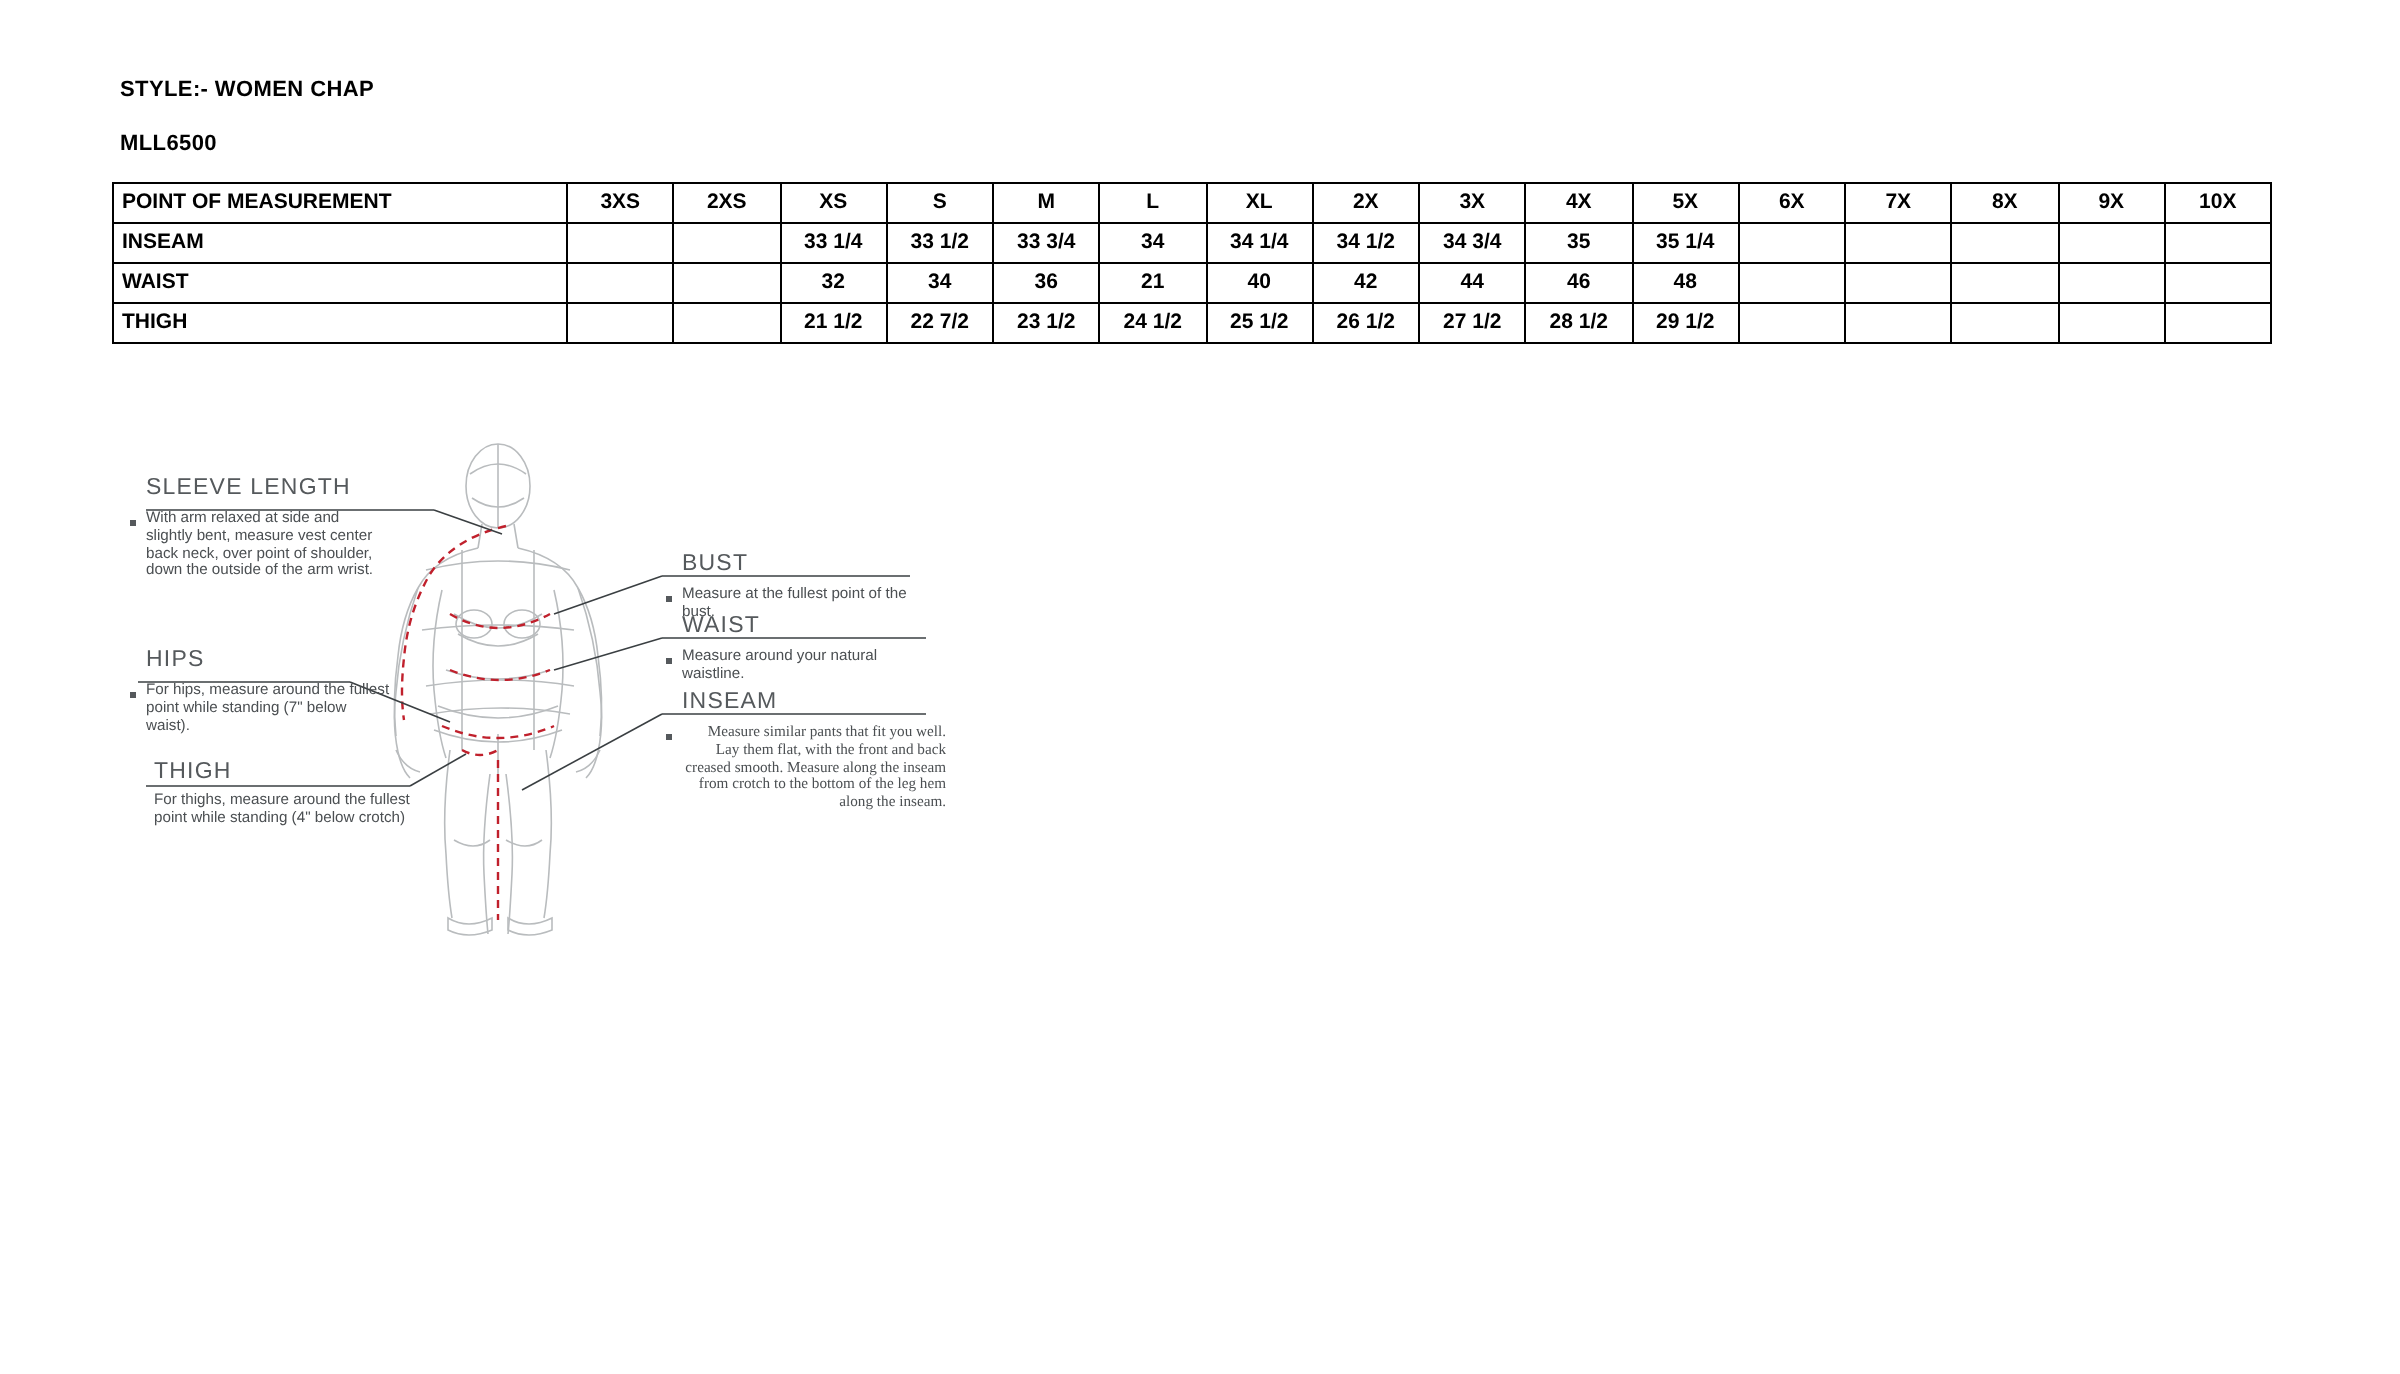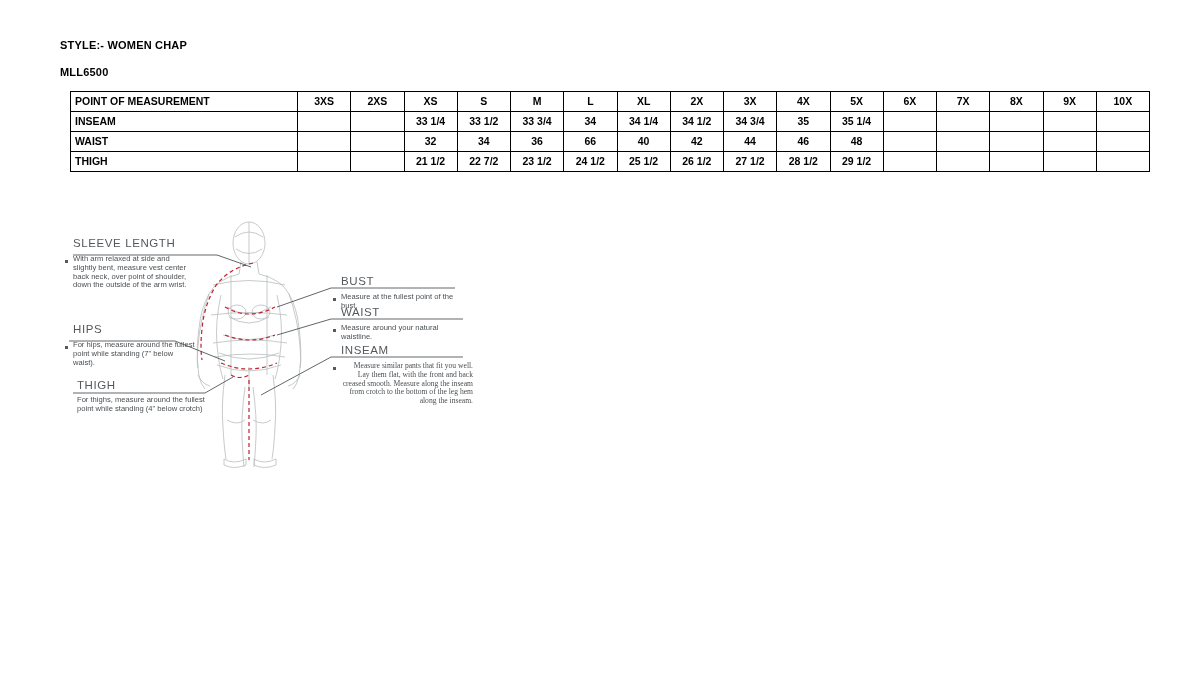--- a/index.html
+++ b/index.html
@@ -32,21 +32,21 @@
     position: absolute;
     left: 60px;
     top: 66px;
     font-size: 11px;
     font-weight: bold;
     letter-spacing: 0.2px;
     text-align: center;
   }
   .size-table {
     position: absolute;
-    left: 70px;
+    left: 56px;
     top: 91px;
     width: 1080px;
     border-collapse: collapse;
     table-layout: fixed;
   }
   .size-table td, .size-table th {
     border: 1px solid #000000;
     height: 19px;
     font-size: 10.5px;
     font-weight: bold;
@@ -137,21 +137,21 @@
         <td></td>
         <td></td>
       </tr>
       <tr>
         <td class="rowhead">WAIST</td>
         <td></td>
         <td></td>
         <td>32</td>
         <td>34</td>
         <td>36</td>
-        <td>66</td>
+        <td>21</td>
         <td>40</td>
         <td>42</td>
         <td>44</td>
         <td>46</td>
         <td>48</td>
         <td></td>
         <td></td>
         <td></td>
         <td></td>
         <td></td>

